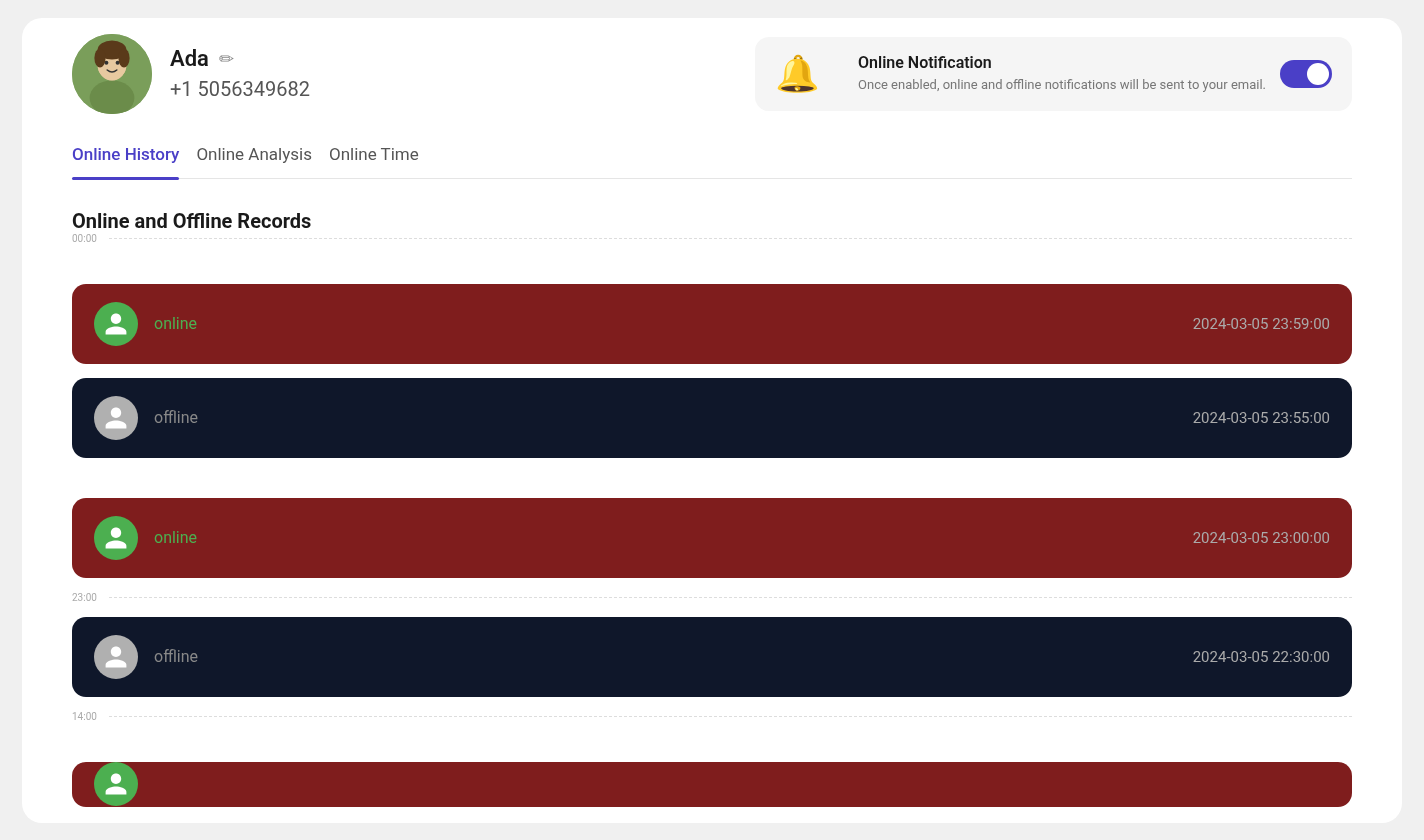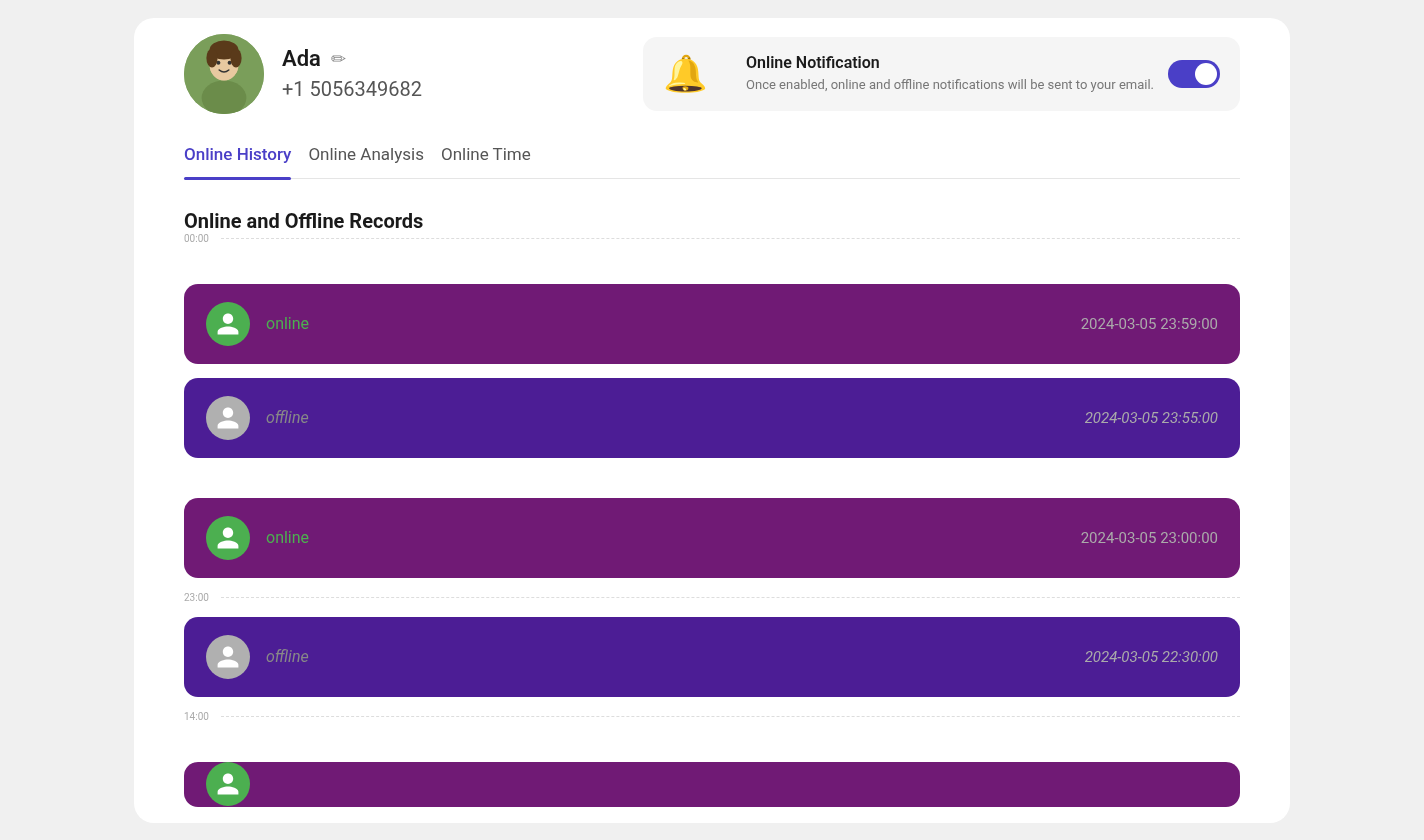--- a/index.html
+++ b/index.html
@@ -7,21 +7,21 @@
       font-family: -apple-system, BlinkMacSystemFont, 'Segoe UI', Roboto, sans-serif;
       background: #f0f0f0;
       display: flex;
       align-items: center;
       justify-content: center;
       min-height: 100vh;
     }
     .card {
       background: #fff;
       border-radius: 20px;
-      width: 1156px;
+      width: 1380px;
       min-height: 800px;
       padding: 16px 50px;
       position: relative;
       overflow: hidden;
     }
     
     .header {
       display: flex;
       align-items: center;
       justify-content: space-between;
@@ -173,26 +173,25 @@
     }
     .record-item {
       display: flex;
       align-items: center;
       border-radius: 14px;
       padding: 18px 22px;
       margin-bottom: 14px;
       gap: 16px;
     }
     .record-item.online-row {
-      background: #701a75;
+      background: #7f1d1d;
       margin-top: 40px;
     }
     .record-item.offline-row {
-      background: #4c1d95;
-      font-style: italic;
+      background: #0f172a;
     }
     .status-icon {
       width: 44px;
       height: 44px;
       border-radius: 50%;
       display: flex;
       align-items: center;
       justify-content: center;
       flex-shrink: 0;
     }

